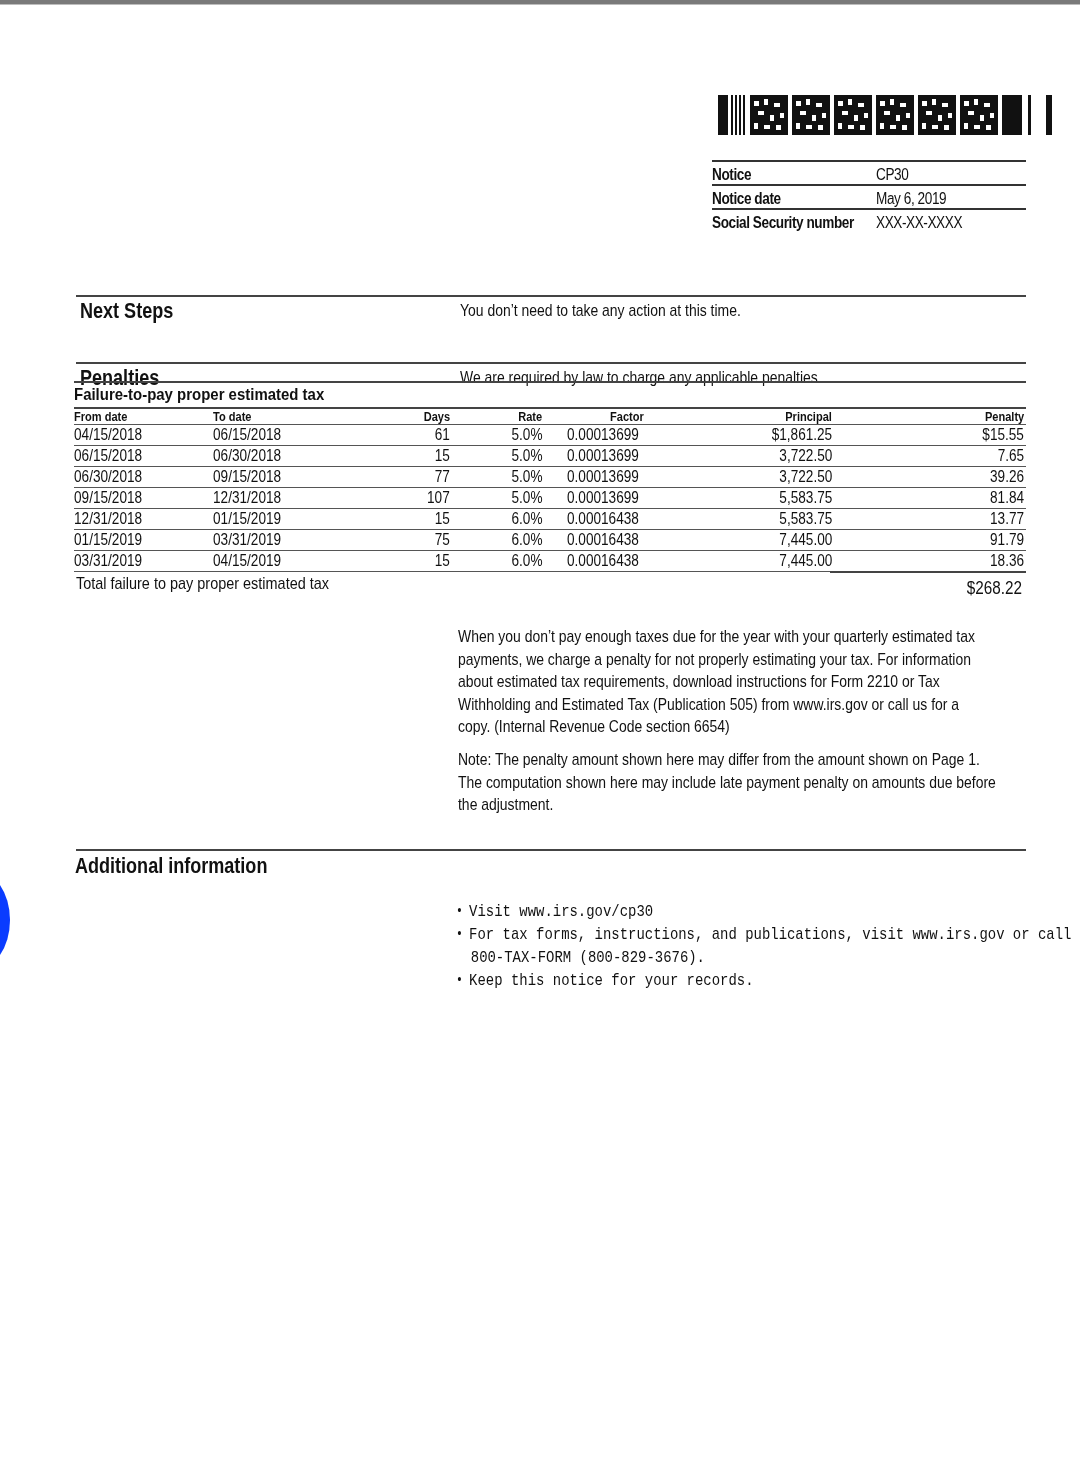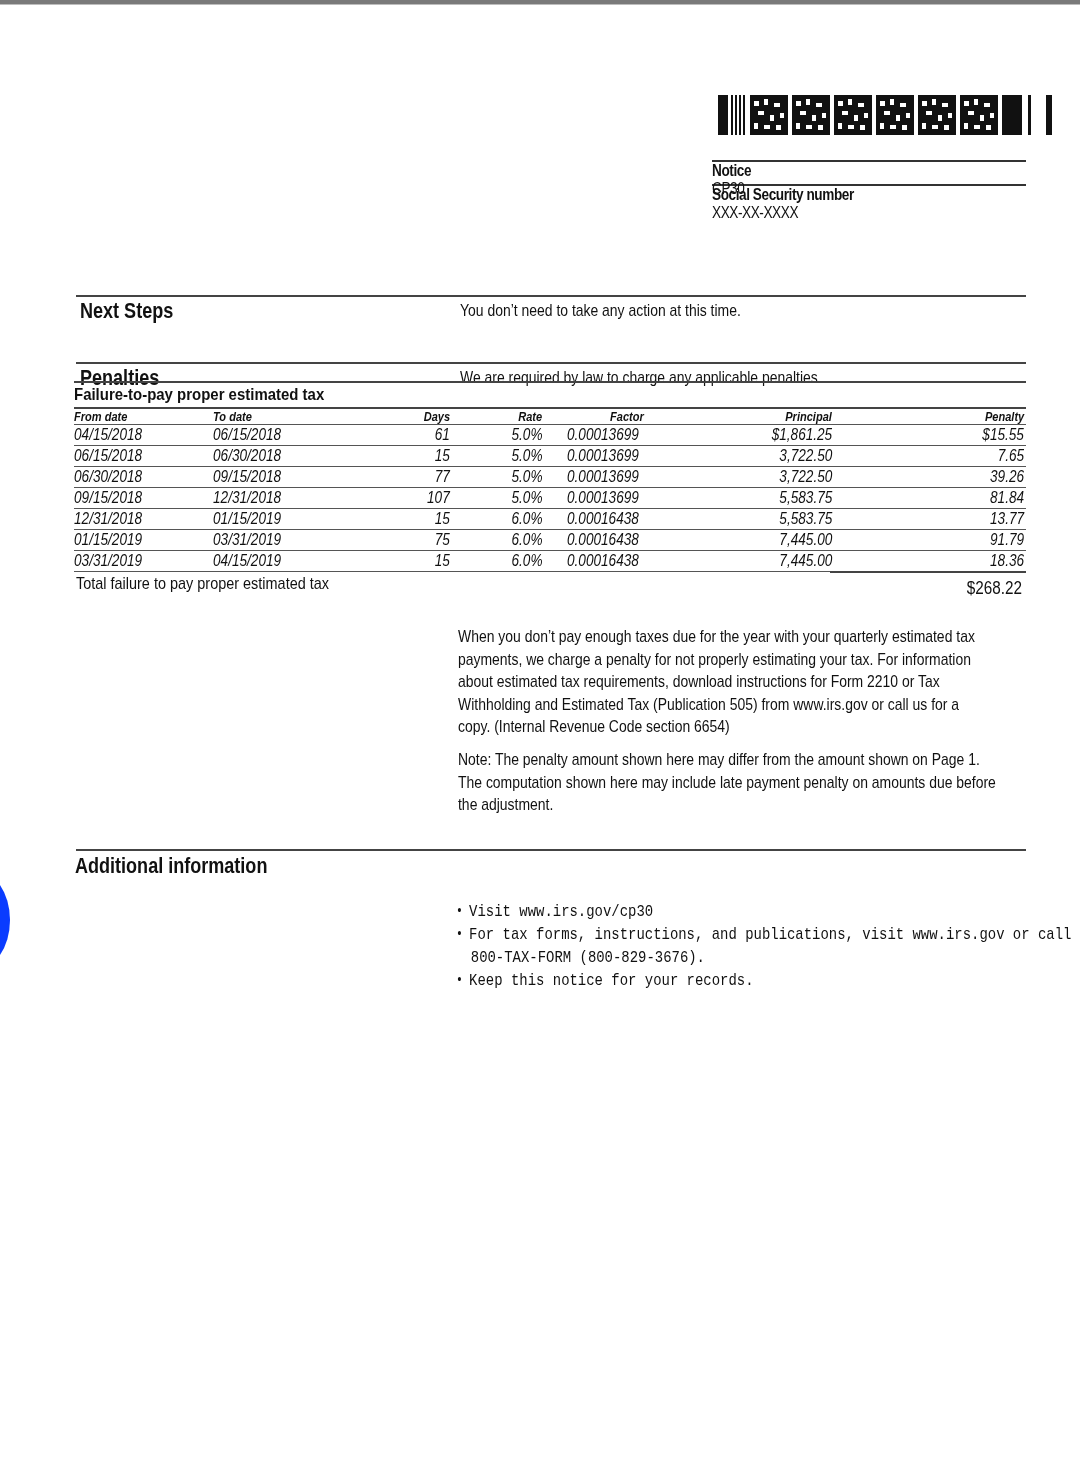--- a/index.html
+++ b/index.html
@@ -7,33 +7,33 @@
     width: 1080px; height: 1469px; background: #ffffff; position: relative; overflow: hidden;
     font-family: "Liberation Sans", sans-serif; color: #111;
   }
   .topbar { position: absolute; left: 0; top: 0; width: 1080px; height: 4px; background: #7a7a7a; border-bottom: 1px solid #bdbdbd; }
 
   
   .barcode { position: absolute; left: 718px; top: 95px; width: 336px; height: 40px; }
 
   
   .info { position: absolute; left: 712px; top: 160px; width: 314px; }
-  .info-row { display: flex; height: 22px; border-top: 2px solid #333; align-items: flex-start; flex-direction: column; }
+  .info-row { display: flex; height: 22px; border-top: 2px solid #333; align-items: flex-end; }
   .info-row:last-child { border-bottom: none; }
   .info-label { width: 164px; font-weight: bold; font-size: 16px; letter-spacing: -0.5px; transform: scaleX(0.85); transform-origin: left center; white-space: nowrap; }
   .info-val { font-size: 16px; letter-spacing: -0.5px; transform: scaleX(0.85); transform-origin: left center; white-space: nowrap; }
 
   .section-rule { position: absolute; left: 76px; width: 950px; height: 2px; background: #444; }
   .section-title { position: absolute; left: 80px; font-size: 22px; font-weight: bold; transform: scaleX(0.82); transform-origin: left top; white-space: nowrap; }
   .section-text { position: absolute; left: 460px; font-size: 17px; transform: scaleX(0.82); transform-origin: left top; white-space: nowrap; }
 
   
   .pt { position: absolute; left: 74px; top: 381px; width: 952px; }
   .pt-title { font-size: 17px; font-weight: bold; height: 24px; line-height: 24px; transform: scaleX(0.88); transform-origin: left center; white-space: nowrap; }
-  .pt-head, .pt-row { position: relative; height: 20px; border-top: 1px solid #555; font-style: italic; }
+  .pt-head, .pt-row { position: relative; height: 20px; border-top: 1px solid #555; }
   .pt-head { height: 15px; border-top: 2px solid #444; }
   .cell { position: absolute; top: 0; white-space: nowrap; font-size: 16px; line-height: 19px; }
   .pt-head .cell { font-size: 13px; font-weight: bold; line-height: 16px; }
   .c-from { left: 0; transform: scaleX(0.85); transform-origin: left center; }
   .c-to { left: 139px; transform: scaleX(0.85); transform-origin: left center; }
   .c-days { right: 576px; transform: scaleX(0.85); transform-origin: right center; text-align: right; }
   .c-rate { right: 484px; transform: scaleX(0.85); transform-origin: right center; text-align: right; }
   .c-factor { left: 493px; transform: scaleX(0.85); transform-origin: left center; }
   .pt-head .c-factor { left: 536px; }
   .c-principal { right: 194px; transform: scaleX(0.85); transform-origin: right center; text-align: right; }
@@ -132,20 +132,24 @@
   <rect x="310" y="0" width="3" height="40" fill="#111"></rect>
   <rect x="328" y="0" width="6" height="40" fill="#111"></rect>
 </svg>
 
 <div class="info">
   <div class="info-row">
     <span class="info-label">Notice</span>
     <span class="info-val">CP30</span>
   </div>
   <div class="info-row">
+    <span class="info-label">Notice date</span>
+    <span class="info-val">May 6, 2019</span>
+  </div>
+  <div class="info-row">
     <span class="info-label">Social Security number</span>
     <span class="info-val">XXX-XX-XXXX</span>
   </div>
 </div>
 
 <div class="section-rule" style="top:295px;"></div>
 <div class="section-title" style="top:298px;">Next Steps</div>
 <div class="section-text" style="top:301px;">You don’t need to take any action at this time.</div>
 
 <div class="section-rule" style="top:362px;"></div>

